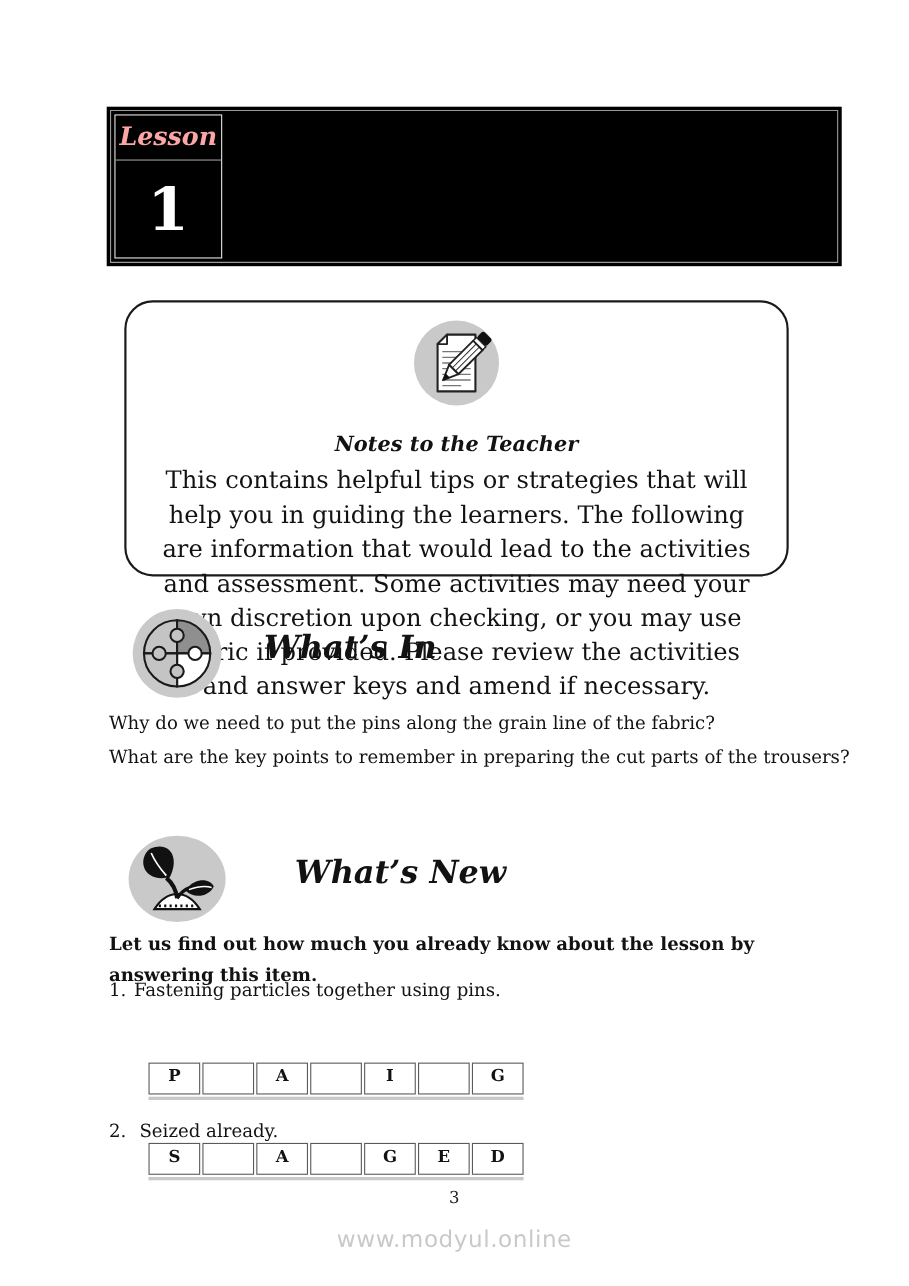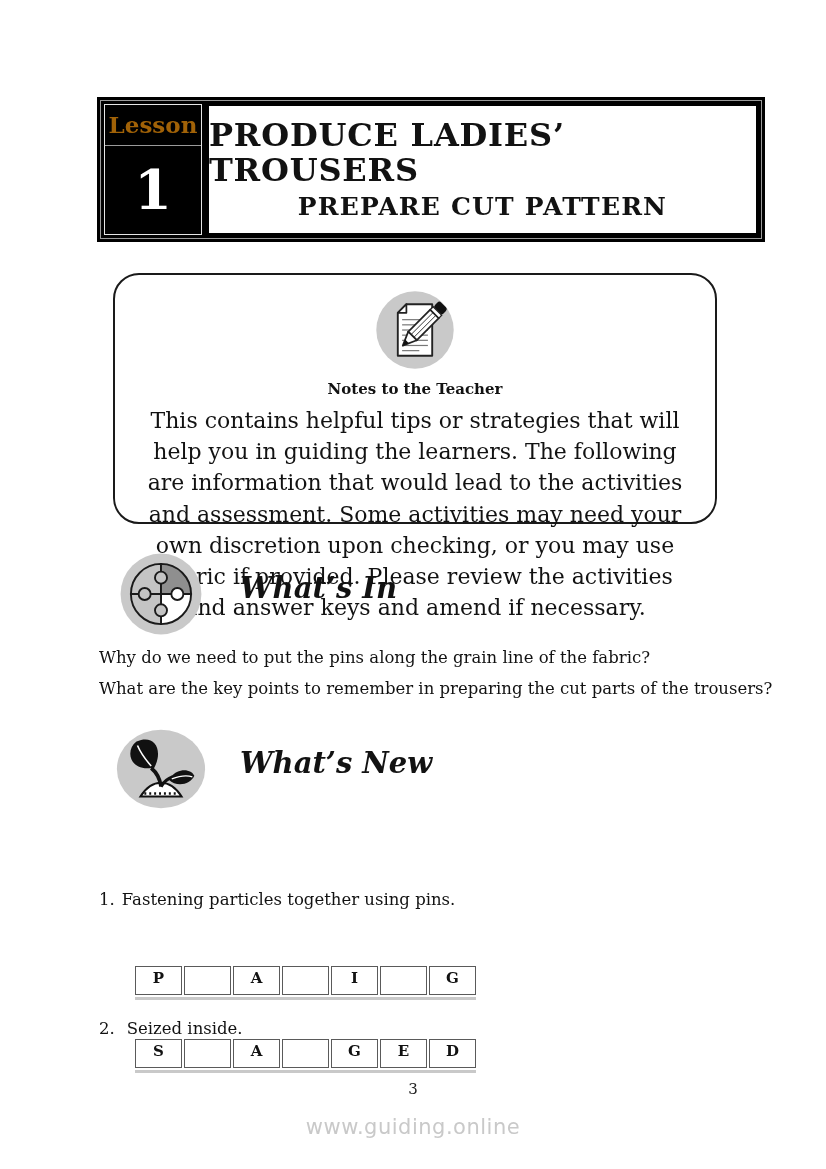--- a/index.html
+++ b/index.html
@@ -12,48 +12,48 @@
   .header {
     position:absolute; left:97px; top:97px; width:668px; height:145px;
     background:#000; box-sizing:border-box; display:flex; gap:5px; padding:7px;
     box-shadow: inset 0 0 0 3px #000, inset 0 0 0 4px #9a9a9a;
   }
   .lesson-box {
     width:98px; border:1px solid #e5e5e5; box-sizing:border-box;
     display:flex; flex-direction:column; background:#000;
   }
   .lesson-label {
-    color:#a16207; font-weight:bold; font-size:23px; text-align:center;
-    padding:6px 0 7px; border-bottom:1px solid #9a9a9a;
+    color:#fca5a5; font-weight:bold; font-size:23px; text-align:center;
+    padding:6px 0 7px; border-bottom:1px solid #9a9a9a;font-style:italic;
   }
   .lesson-number {
     flex:1; display:flex; align-items:center; justify-content:center;
     color:#fff; font-weight:bold; font-size:54px;
   }
   .title-box {
     flex:1; background:#fff; border:2px solid #000; box-sizing:border-box;
     display:flex; flex-direction:column; align-items:center; justify-content:center;
   }
   .title-line1 { font-size:32px; font-weight:bold; letter-spacing:0.8px; line-height:1.1; }
   .title-line2 { font-size:25px; font-weight:bold; letter-spacing:1.2px; margin-top:4px; }
 
   
   .notes-box {
     position:absolute; left:113px; top:273px; width:604px; height:251px;
     border:2px solid #1a1a1a; border-radius:26px; box-sizing:border-box;
     text-align:center; padding:12px 24px 10px;
   }
   .notes-icon { width:86px; height:86px; display:inline-block; }
-  .notes-title { font-size:15px; font-weight:bold; margin-top:3px; }
+  .notes-title { font-size:19px; font-weight:bold; font-style:italic; margin-top:16px; }
   .notes-body  { font-size:22px; line-height:1.42; margin-top:7px; }
 
   
   .section-row { position:absolute; display:flex; align-items:center; }
   .row-whats-in  { left:112px; top:551px; }
-  .row-whats-new { left:112px; top:726px; }
+  .row-whats-new { left:112px; top:756px;gap:28px; }
   .section-icon { width:98px; height:86px; }
   .section-icon svg { width:98px; height:86px; }
   .section-title {
     font-size:29px; font-weight:bold; font-style:italic; margin-left:30px;
     position:relative; top:-6px;
   }
 
   .bodytext { font-size:16.5px; }
   .q1 { position:absolute; left:99px; top:648px; white-space:nowrap; }
   .q2 { position:absolute; left:99px; top:679px; white-space:nowrap; }
@@ -99,24 +99,20 @@
 </style>
 </head>
 <body>
 
 <div class="page">
 
   <div class="header">
     <div class="lesson-box">
       <div class="lesson-label">Lesson</div>
       <div class="lesson-number">1</div>
-    </div>
-    <div class="title-box">
-      <div class="title-line1">PRODUCE LADIES’ TROUSERS</div>
-      <div class="title-line2">PREPARE CUT PATTERN</div>
     </div>
   </div>
 
   <div class="notes-box">
     <span class="notes-icon">
       <svg viewBox="0 0 100 100" width="86" height="86">
         <circle cx="50" cy="50" r="45" fill="#c9c9c9"></circle>
         <path d="M40 20 L70 20 L70 80 L30 80 L30 30 Z" fill="#fff" stroke="#222" stroke-width="2.2" stroke-linejoin="round"></path>
         <path d="M40 20 L40 30 L30 30 Z" fill="#fff" stroke="#222" stroke-width="2" stroke-linejoin="round"></path>
         <g stroke="#777" stroke-width="1.4">
@@ -175,40 +171,41 @@
         <path d="M40 41 C18 44 13 23 25 14 C43 6 53 22 43 41 Z" fill="#111"></path>
         <path d="M40 39 C33 31 29 25 26 18" stroke="#fff" stroke-width="1.6" fill="none"></path>
         <path d="M50 60 C53 55 56 52 62 50" stroke="#111" stroke-width="3.2" fill="none"></path>
         <path d="M59 51 C68 40 81 42 84 49 C80 58 66 61 58 53 Z" fill="#111"></path>
         <path d="M61 52 C69 49 76 48 82 50" stroke="#fff" stroke-width="1.3" fill="none"></path>
       </svg>
     </span>
     <span class="section-title">What’s New</span>
   </div>
 
+  <div class="intro">Let us find out how much you already know about the lesson by answering this item.</div>
 
 
   <div class="item-def item1-def"><span class="item-number">1.</span><span>Fastening particles together using pins.</span></div>
   <div class="letter-row row-blocks-1">
     <div class="letter-cell">P</div>
     <div class="letter-cell"></div>
     <div class="letter-cell">A</div>
     <div class="letter-cell"></div>
     <div class="letter-cell">I</div>
     <div class="letter-cell"></div>
     <div class="letter-cell">G</div>
   </div>
 
-  <div class="item-def item2-def"><span class="item-number">2.</span><span>Seized inside.</span></div>
+  <div class="item-def item2-def"><span class="item-number">2.</span><span>Seized already.</span></div>
   <div class="letter-row row-blocks-2">
     <div class="letter-cell">S</div>
     <div class="letter-cell"></div>
     <div class="letter-cell">A</div>
     <div class="letter-cell"></div>
     <div class="letter-cell">G</div>
     <div class="letter-cell">E</div>
     <div class="letter-cell">D</div>
   </div>
 
   <div class="page-number">3</div>
-  <div class="watermark">www.guiding.online</div>
+  <div class="watermark">www.modyul.online</div>
 
 </div>
 
 </body></html>

